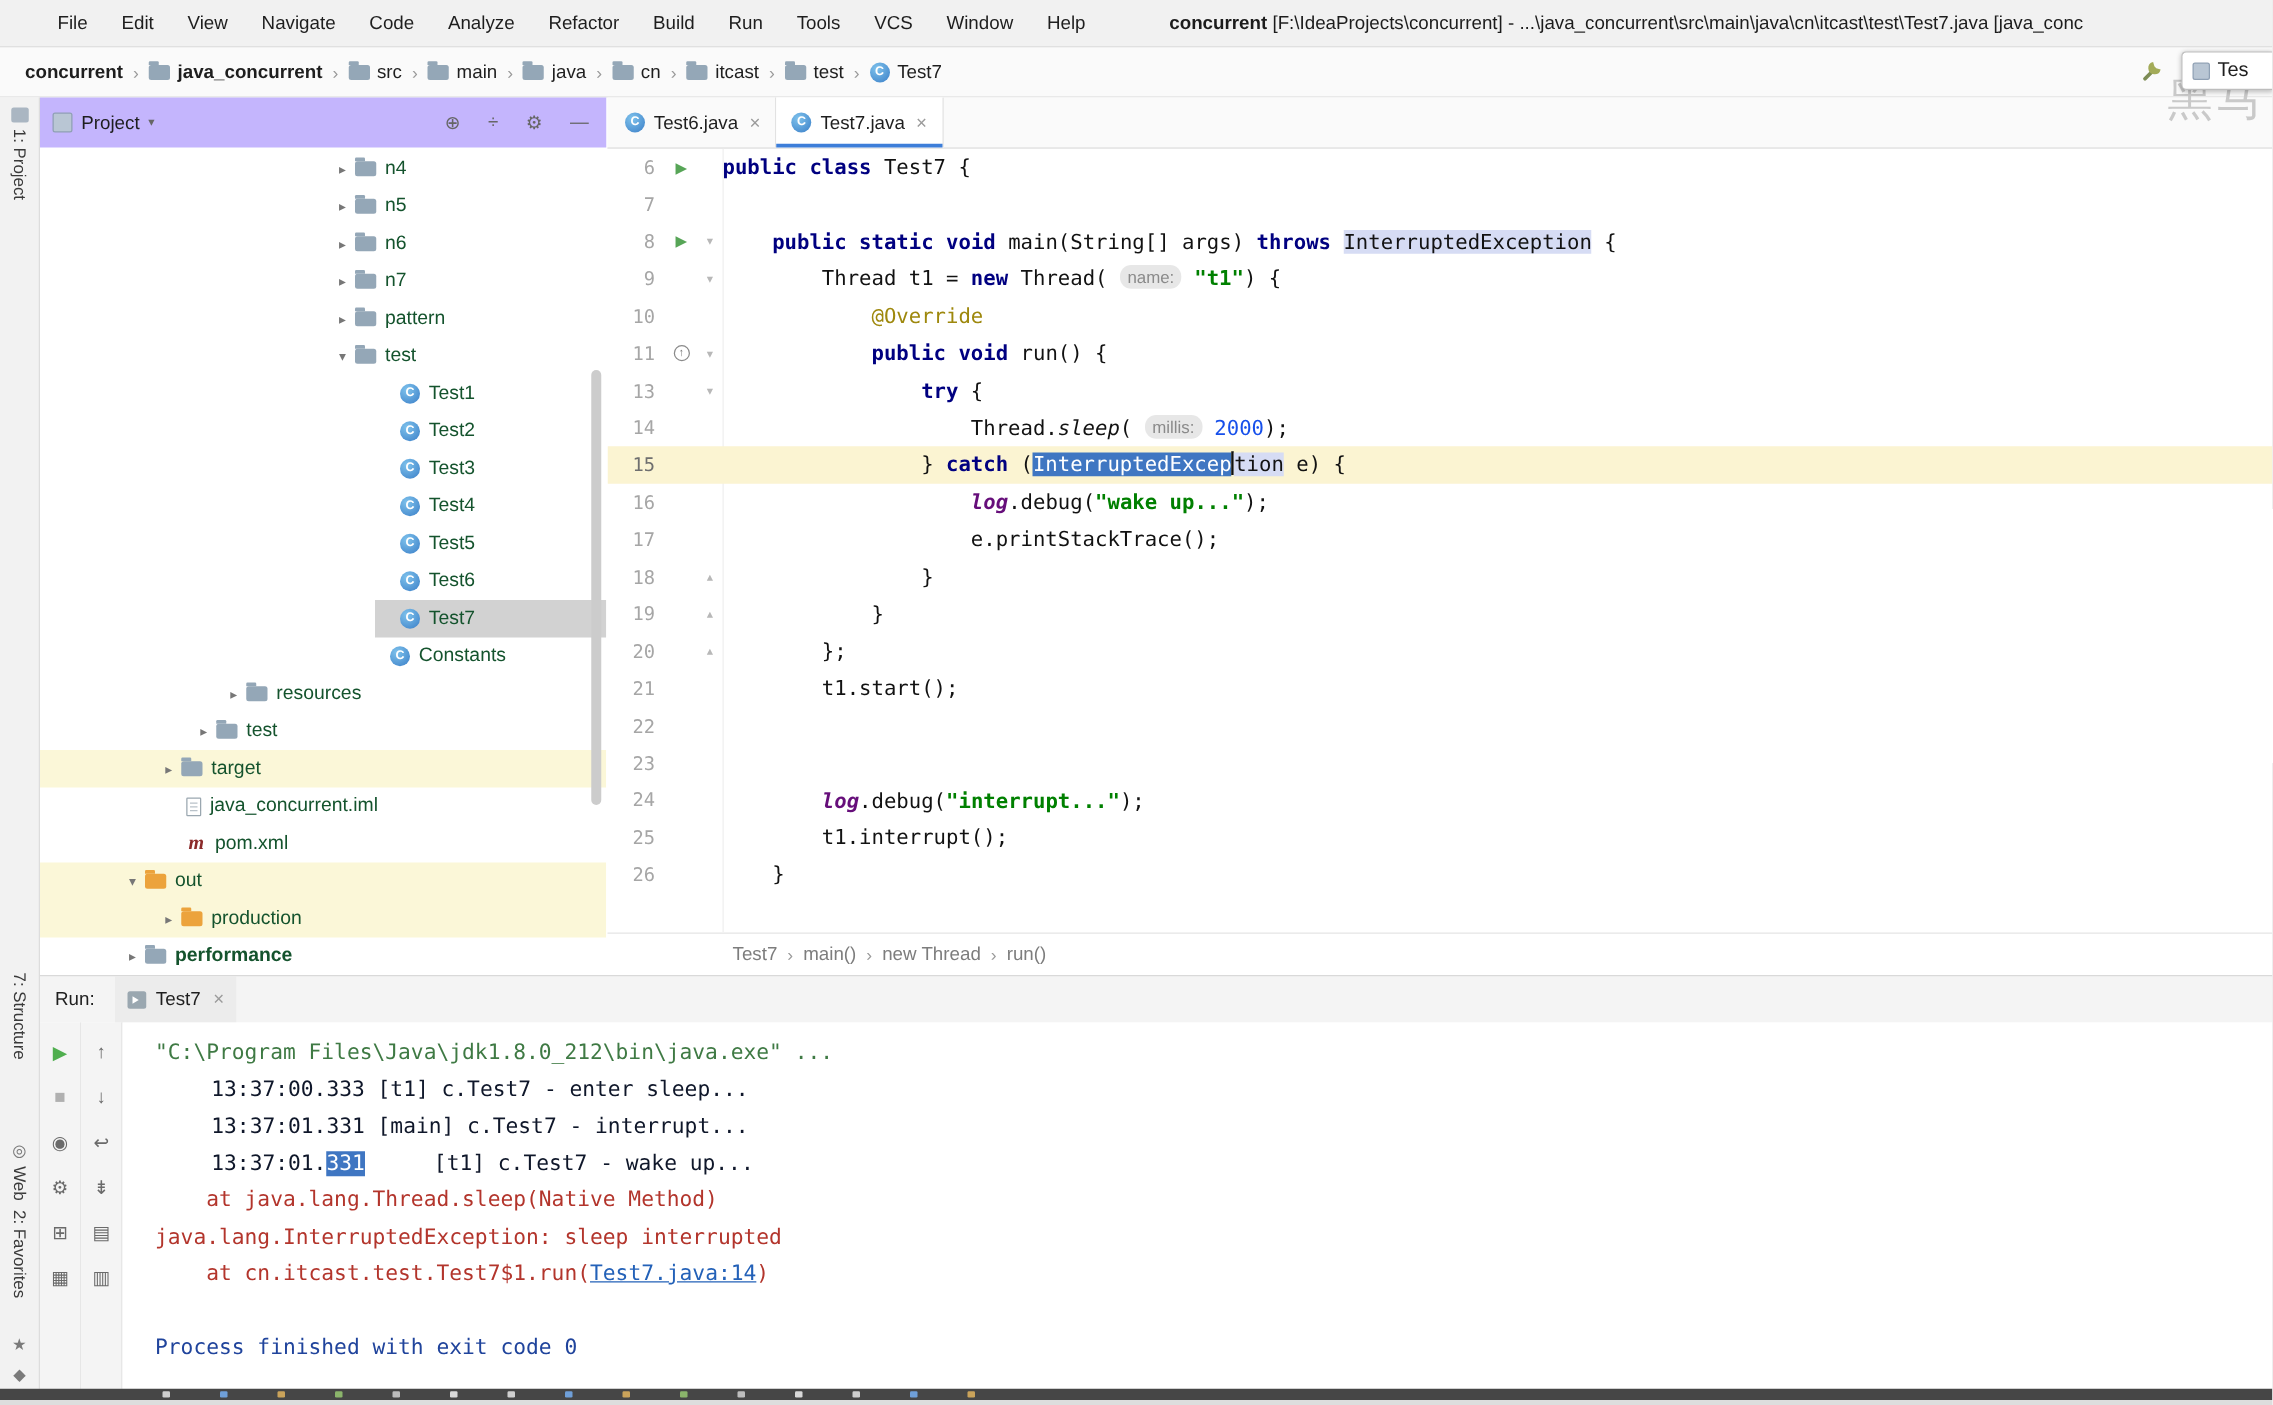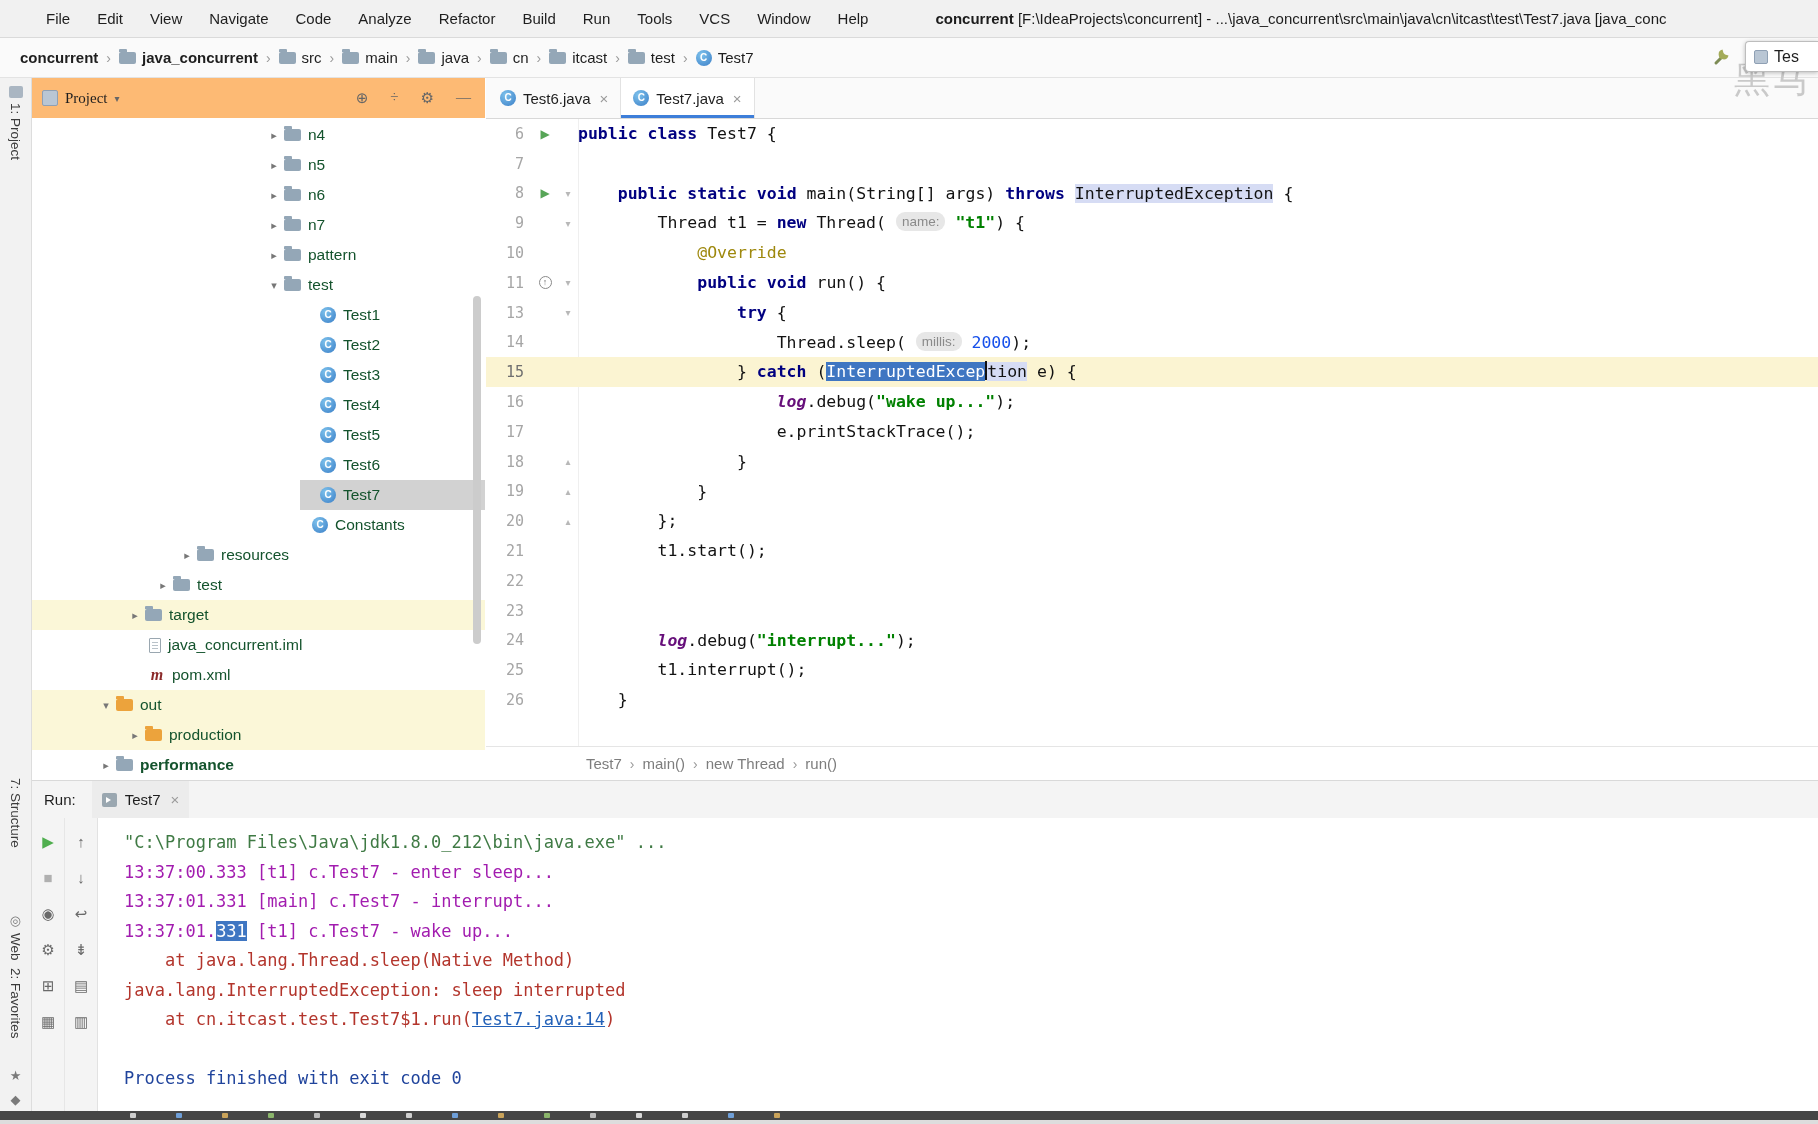--- a/index.html
+++ b/index.html
@@ -33,21 +33,21 @@
   .stripe{position:absolute;left:0;top:78px;width:32px;bottom:9px;background:#f2f2f2;
     border-right:1px solid #ddd;box-sizing:border-box;z-index:5;}
   .stripe-btn{position:absolute;left:0;width:31px;display:flex;flex-direction:column;align-items:center;
     gap:5px;font-size:13.5px;color:#3a3a3a;cursor:default;}
   .vtext{writing-mode:vertical-rl;white-space:nowrap;}
   .stripe-ic{font-size:13px;color:#7a7a7a;}
   .stripe-sq{width:14px;height:12px;background:#aab6c2;border-radius:2px;}
 
   
   .proj-head{position:absolute;left:32px;top:78px;width:453px;height:40px;display:flex;
-    align-items:center;box-sizing:border-box;padding:0 14px 0 10px;font-size:15px;gap:7px;background:#fdba74;font-family:Liberation Serif, serif;}
+    align-items:center;box-sizing:border-box;padding:0 14px 0 10px;font-size:15px;gap:7px;background:#c4b5fd;}
   .proj-ic{width:14px;height:14px;background:#b9c6d4;border:1px solid #8fa0b4;border-radius:2px;flex:none;}
   .proj-caret{font-size:10px;color:#666;}
   .proj-actions{margin-left:auto;display:flex;gap:22px;color:#666;font-size:15px;}
   .tree{position:absolute;left:32px;top:120px;width:453px;height:660px;overflow:hidden;
     font-size:15.5px;background:#fff;}
   .tree-row{height:30px;display:flex;align-items:center;box-sizing:border-box;cursor:default;}
   .tree-row.hl-row{background:#fbf7d8;}
   .row-fill{display:flex;align-items:center;flex:1;height:100%;}
   .row-fill.selected{background:#d2d2d2;}
   .chev{width:20px;flex:none;text-align:center;color:#777;font-size:11px;}
@@ -90,21 +90,21 @@
   .ovr{width:13px;height:13px;border:1px solid #8a8a8a;border-radius:50%;color:#777;font-size:9px;
     line-height:11px;text-align:center;box-sizing:border-box;font-weight:700;}
   .fold{width:20px;flex:none;color:#b8b8b8;font-size:10px;text-align:center;}
   .ctext{font:16.5px/29.8px "DejaVu Sans Mono",monospace;color:#121212;white-space:pre;}
   .seg-p{color:#121212;}
   .seg-k{color:var(--kw,#000080);font-weight:700;}
   .seg-s{color:var(--str,#008000);font-weight:700;}
   .seg-num{color:var(--num,#1750eb);}
   .seg-ann{color:var(--ann,#9e880d);}
   .seg-fld{color:var(--fld,#660e7a);font-style:italic;font-weight:700;}
-  .seg-sm{}
+  .seg-sm{font-style:italic;}
   .seg-hl{background:var(--ident-hl,#d6dcf4);}
   .seg-sel{background:var(--selection,#3f76c2);color:#fff;}
   .seg-hint{display:inline-block;background:#e7e7e7;color:#8a8a8a;
     font:13.5px/19px "Liberation Sans",sans-serif;border-radius:9px;padding:0 6px;vertical-align:2px;}
   .caret{display:inline-block;width:2px;height:19px;background:#111;vertical-align:-3px;}
   .ed-crumbs{position:absolute;left:486px;top:746px;right:0;height:34px;background:#fff;
     border-top:1px solid #e5e5e5;display:flex;align-items:center;box-sizing:border-box;
     padding-left:100px;color:#7d7d7d;font-size:15px;}
   .ed-crumb{cursor:default;}
 
@@ -119,21 +119,21 @@
   .rtool{position:absolute;background:#f4f4f4;display:flex;flex-direction:column;align-items:center;
     padding-top:14px;gap:17px;box-sizing:border-box;}
   .rtool.outer{left:32px;top:818px;width:33px;bottom:9px;border-right:1px solid #e6e6e6;}
   .rtool.inner{left:65px;top:818px;width:33px;bottom:9px;border-right:1px solid #e2e2e2;}
   .tool{width:20px;height:19px;display:flex;align-items:center;justify-content:center;
     font-size:15px;color:#6a6a6a;cursor:default;}
   .console{position:absolute;left:98px;top:818px;right:0;bottom:9px;background:#fff;
     padding:10px 0 0 26px;box-sizing:border-box;overflow:hidden;}
   .con-line{height:29.5px;white-space:pre;font:17px/29.5px "DejaVu Sans Mono",monospace;}
   .cs-cmd{color:var(--cmd,#3f7a44);}
-  .cs-out{color:#a21caf;}
+  .cs-out{color:#0f172a;margin-left:45px;}
   .cs-err{color:var(--err,#b3352c);}
   .cs-lnk{color:var(--lnk,#2361b8);text-decoration:underline;}
   .cs-sys{color:var(--sys,#20449c);}
   .cs-sel{background:var(--selection,#3f76c2);color:#fff;}
 
   
   .taskbar{position:absolute;left:0;bottom:0;width:100%;height:9px;background:#464646;
     display:flex;align-items:center;gap:40px;padding-left:130px;box-sizing:border-box;z-index:40;}
   .tb-dot{width:6px;height:5px;border-radius:1px;flex:none;}
 </style>

